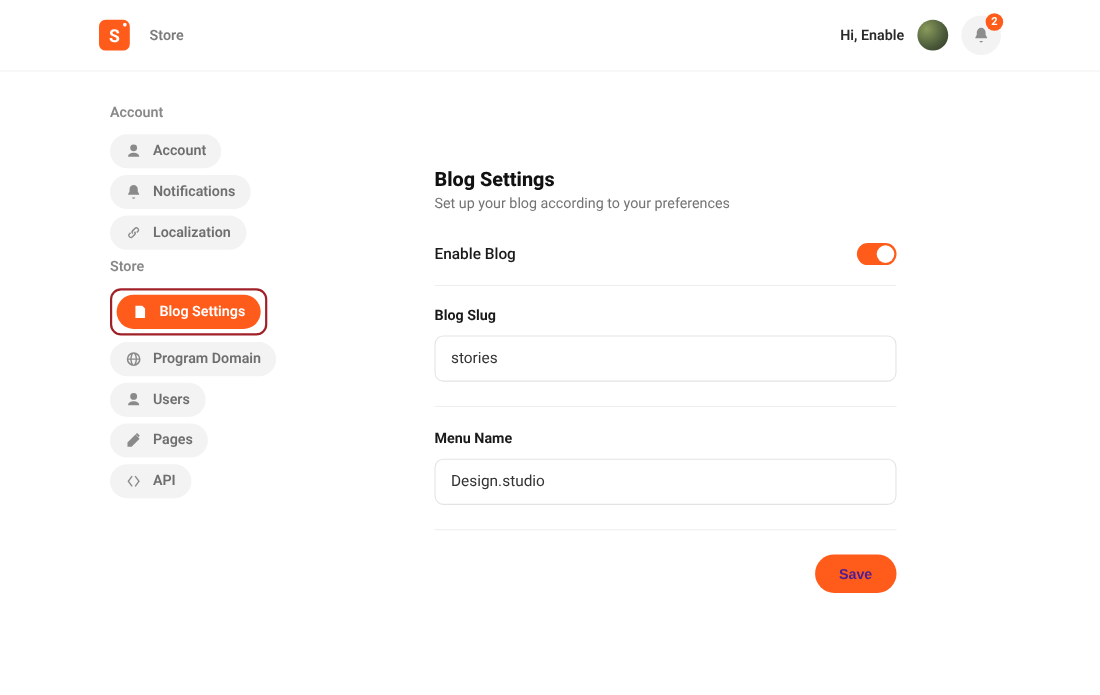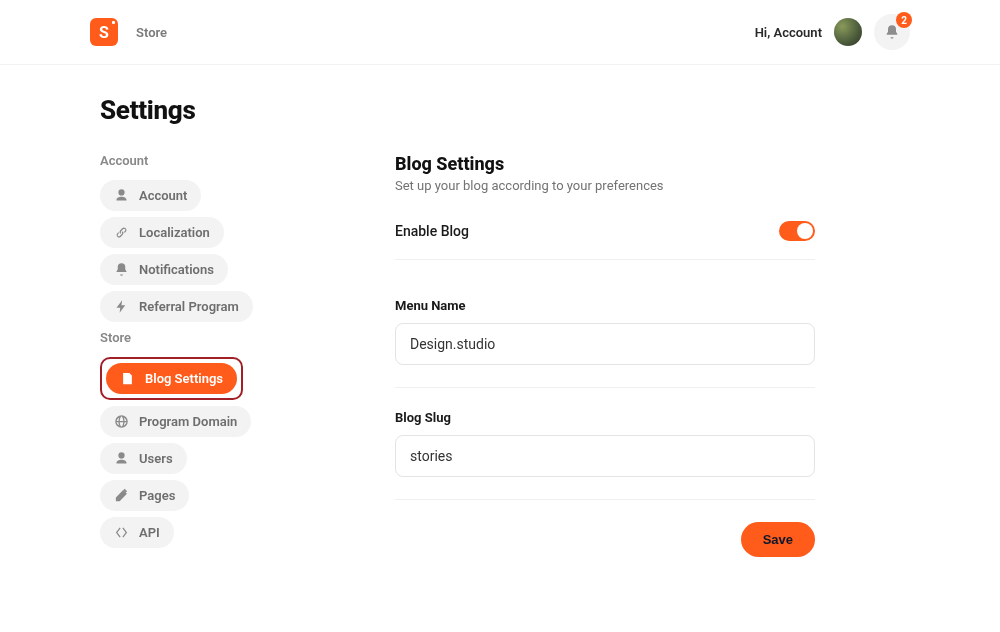--- a/index.html
+++ b/index.html
@@ -160,21 +160,21 @@
     color: #737373;
     margin-top: 4px;
     margin-bottom: 28px;
   }
   .toggle-row {
     display: flex;
     align-items: center;
     justify-content: space-between;
     padding-bottom: 18px;
     border-bottom: 1px solid #efefef;
-    margin-bottom: 38px;
+    margin-bottom: 20px;
   }
   .toggle-label {
     font-size: 14px;
     font-weight: 500;
     color: #1a1a1a;
   }
   .toggle {
     width: 36px;
     height: 20px;
     border-radius: 999px;
@@ -214,79 +214,72 @@
     outline: none;
     font-family: inherit;
   }
 
   .actions {
     display: flex;
     justify-content: flex-end;
   }
   .btn-save {
     background: #ff5b1a;
-    color: #0f172a;
+    color: #4c1d95;
     font-weight: 700;
     font-size: 13px;
     border: none;
     border-radius: 999px;
     padding: 10px 22px;
     cursor: pointer;
   }
 </style>
 </head>
 <body>
 
 <div class="topbar">
   <div class="topbar-left">
     <div class="logo">S</div>
     <div class="nav-home">Store</div>
   </div>
   <div class="topbar-right">
-    <div class="greeting">Hi, Account</div>
+    <div class="greeting">Hi, Enable</div>
     <div class="avatar"></div>
     <div class="bell-wrap">
       <svg viewBox="0 0 24 24">
           <path d="M12 2a6 6 0 0 0-6 6v3.5L4 15v1h16v-1l-2-3.5V8a6 6 0 0 0-6-6zm0 20a2.5 2.5 0 0 0 2.45-2h-4.9A2.5 2.5 0 0 0 12 22z"></path>
         </svg>
       <div class="badge">2</div>
     </div>
   </div>
 </div>
 
 <div class="page">
 
   <div class="sidebar">
-    <h1 class="page-title">Settings</h1>
 
     <div class="section-label">Account</div>
     <div class="nav-list">
       <div class="nav-item">
         <svg viewBox="0 0 24 24">
             <path d="M12 12a5 5 0 1 0-5-5 5 5 0 0 0 5 5zm0 2c-4 0-8 2-8 5v1h16v-1c0-3-4-5-8-5z"></path>
           </svg>
         <span>Account</span>
       </div>
       <div class="nav-item">
         <svg viewBox="0 0 24 24">
+            <path d="M12 2a6 6 0 0 0-6 6v3.5L4 15v1h16v-1l-2-3.5V8a6 6 0 0 0-6-6zm0 20a2.5 2.5 0 0 0 2.45-2h-4.9A2.5 2.5 0 0 0 12 22z"></path>
+          </svg>
+        <span>Notifications</span>
+      </div>
+      <div class="nav-item">
+        <svg viewBox="0 0 24 24">
             <path d="M10 14a4 4 0 0 1 0-5.7l3-3a4 4 0 0 1 5.7 5.7l-1.5 1.5-1.4-1.4 1.5-1.5a2 2 0 1 0-2.8-2.8l-3 3a2 2 0 0 0 0 2.8zM14 10a4 4 0 0 1 0 5.7l-3 3a4 4 0 0 1-5.7-5.7L6.8 11.5l1.4 1.4-1.5 1.5a2 2 0 1 0 2.8 2.8l3-3a2 2 0 0 0 0-2.8z"></path>
           </svg>
         <span>Localization</span>
-      </div>
-      <div class="nav-item">
-        <svg viewBox="0 0 24 24">
-            <path d="M12 2a6 6 0 0 0-6 6v3.5L4 15v1h16v-1l-2-3.5V8a6 6 0 0 0-6-6zm0 20a2.5 2.5 0 0 0 2.45-2h-4.9A2.5 2.5 0 0 0 12 22z"></path>
-          </svg>
-        <span>Notifications</span>
-      </div>
-      <div class="nav-item">
-        <svg viewBox="0 0 24 24">
-            <path d="M13 2 4 14h6l-1 8 9-12h-6z"></path>
-          </svg>
-        <span>Referral Program</span>
       </div>
     </div>
 
     <div class="section-label">Store</div>
     <div class="nav-list">
       <div class="nav-item-highlight">
         <div class="nav-item active">
           <svg viewBox="0 0 24 24">
               <path d="M5 3h10l4 4v14H5zM8 9h8v2H8zm0 4h8v2H8zm0 4h5v2H8z"></path>
             </svg>
@@ -323,27 +316,27 @@
   <div class="content">
     <h2 class="content-title">Blog Settings</h2>
     <p class="content-sub">Set up your blog according to your preferences</p>
 
     <div class="toggle-row">
       <div class="toggle-label">Enable Blog</div>
       <div class="toggle"></div>
     </div>
 
     <div class="field-group">
+      <div class="field-label">Blog Slug</div>
+      <input type="text" class="text-input" value="stories" style="">
+    </div>
+
+    <div class="field-group">
       <div class="field-label">Menu Name</div>
       <input type="text" class="text-input" value="Design.studio" style="">
     </div>
 
-    <div class="field-group">
-      <div class="field-label">Blog Slug</div>
-      <input type="text" class="text-input" value="stories" style="">
-    </div>
-
     <div class="actions">
       <button class="btn-save">Save</button>
     </div>
   </div>
 
 </div>
 
 </body></html>

